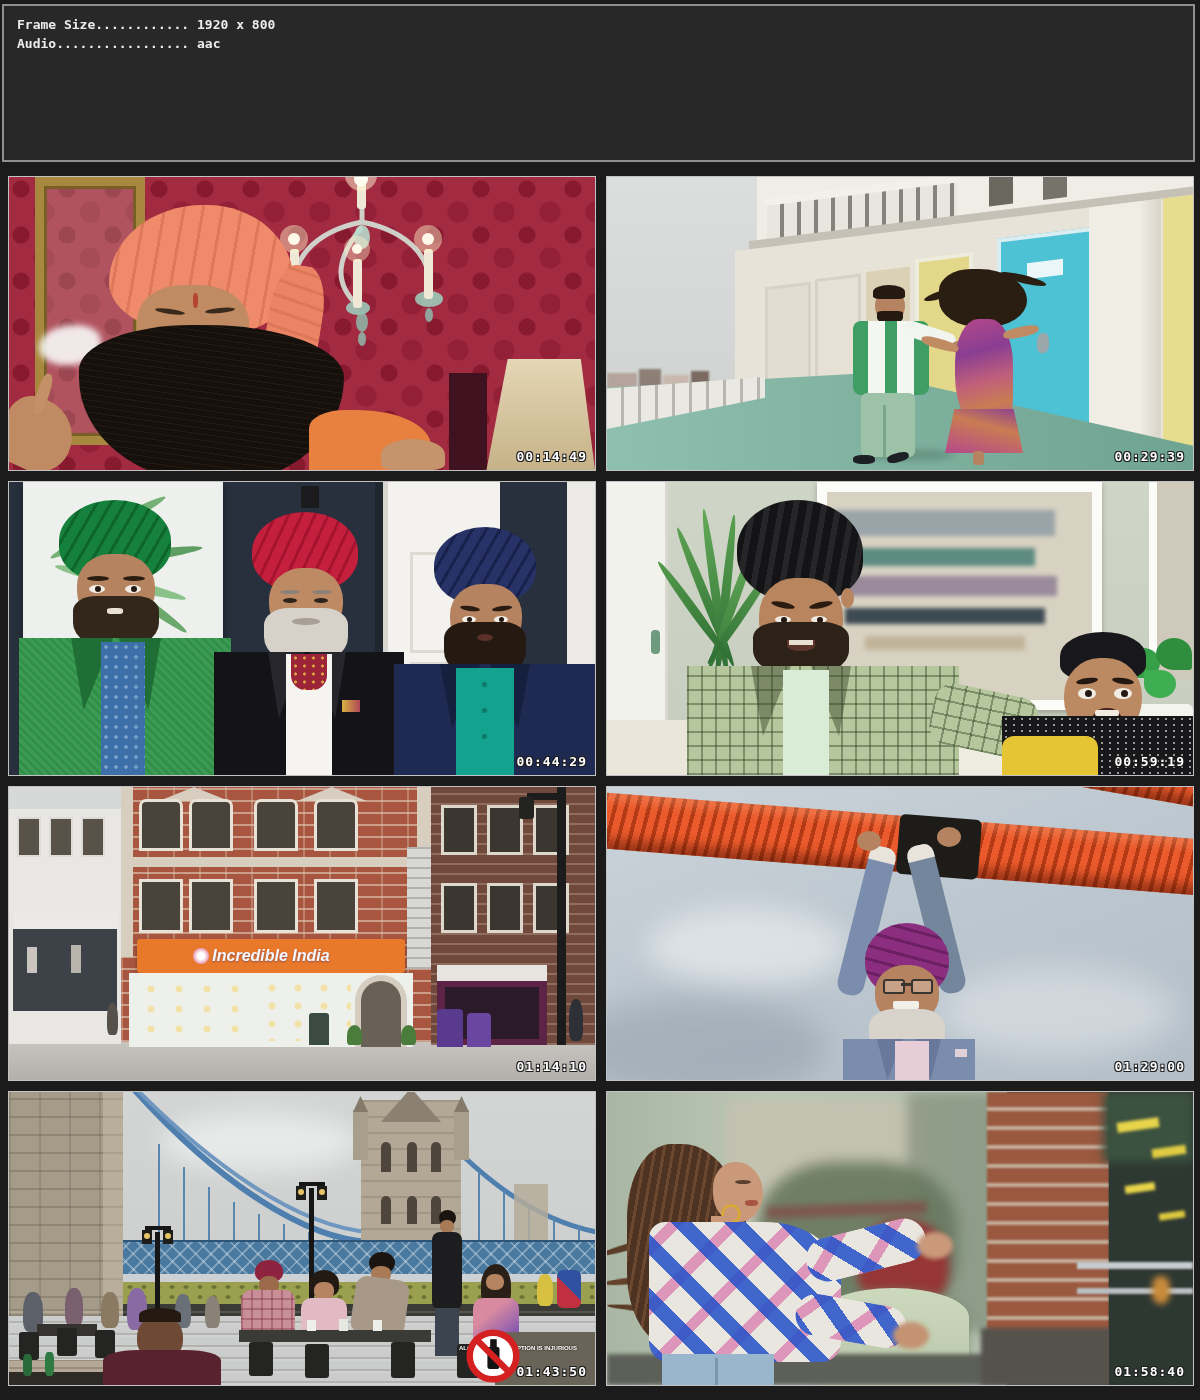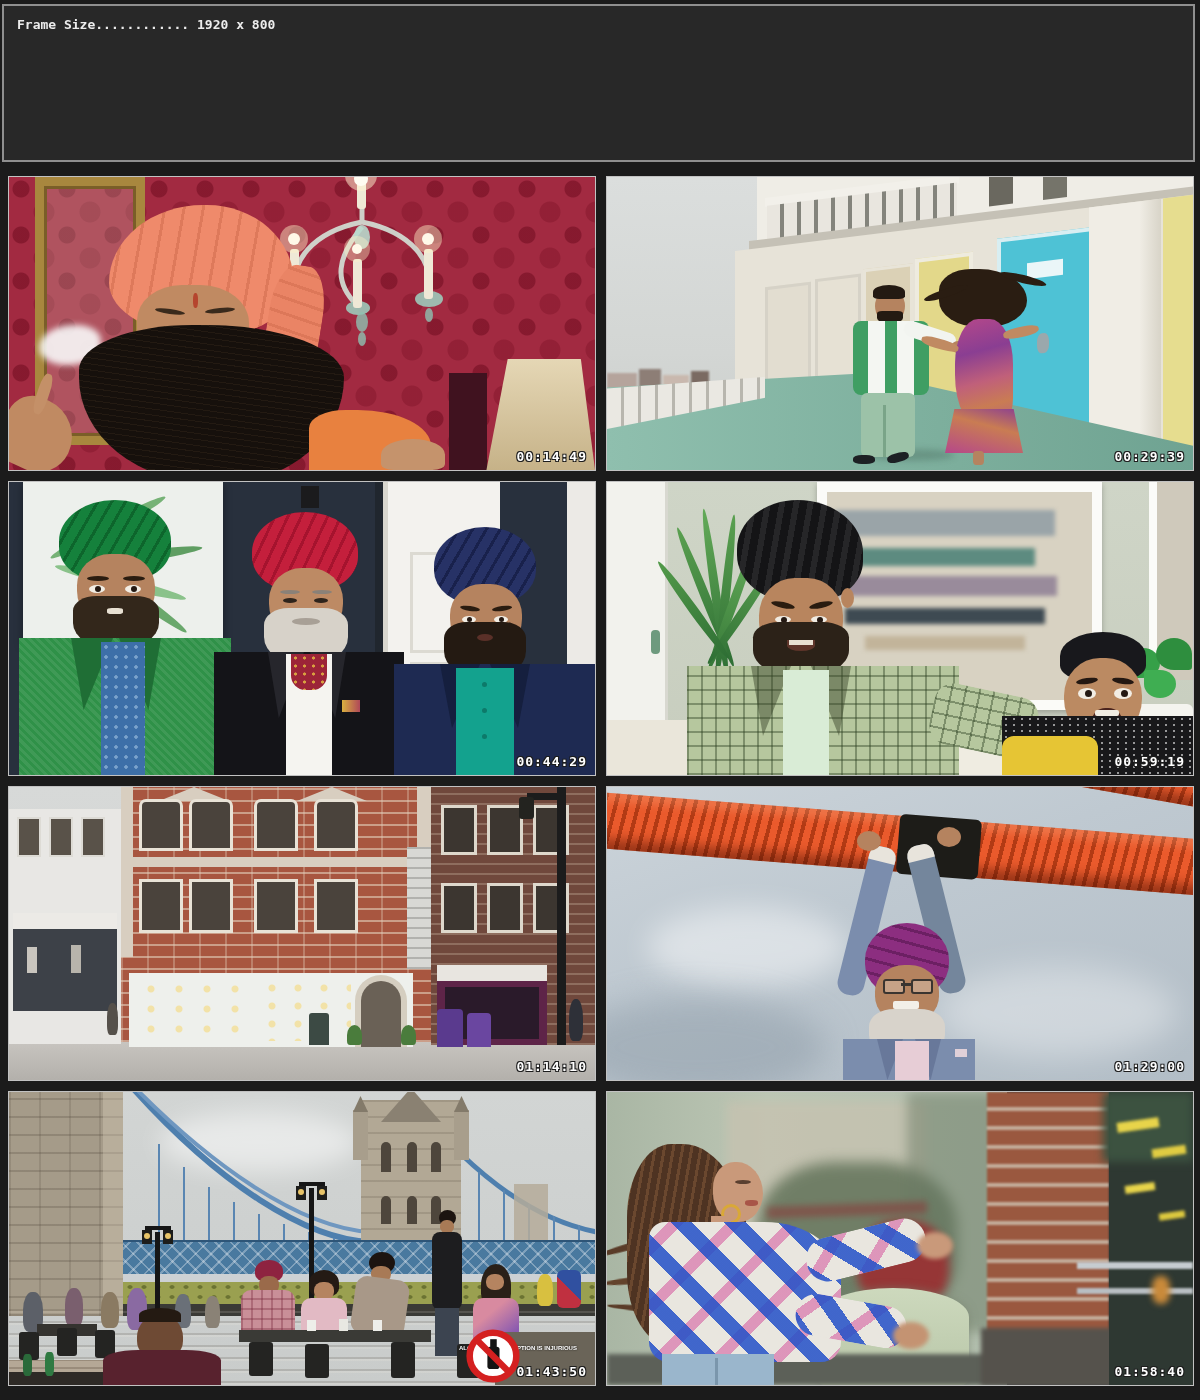--- a/index.html
+++ b/index.html
@@ -18,20 +18,21 @@
   .brickblur{background:repeating-linear-gradient(180deg,#9a583f 0 15px,#c4ad9b 15px 19px);filter:blur(1.2px)}
   .fig{position:absolute;border-radius:45% 45% 28% 28%}
 </style>
 </head>
 <body>
 
 <div id="stage">
 
   <div id="metabox">
     <div class="mline">Frame Size............ 1920 x 800</div>
+    <div class="mline">Audio................. aac</div>
   </div>
 
   <div class="cell" style="left:8px;top:176px">
     <div class="abs" style="inset:0;background:#a22a41"></div>
     <div class="abs" style="inset:0;background-image:radial-gradient(circle at 12px 12px,rgba(112,12,32,.55) 8px,transparent 9px),radial-gradient(circle at 35px 35px,rgba(128,20,40,.45) 10px,transparent 11px);background-size:46px 46px"></div>
     <div class="abs" style="left:26px;top:0;width:92px;height:250px;border:9px solid #a8873e;background:rgba(218,206,188,.25);box-shadow:inset 0 0 0 3px #7a5e28"></div>
     <svg class="abs" style="left:228px;top:0;width:250px;height:175px" viewBox="0 0 250 175">
       <g fill="none" stroke="#d4e2d8" stroke-width="5" opacity="0.9">
         <path d="M125,0 L125,45"></path>
           <path d="M125,45 C75,55 52,85 58,118"></path>
@@ -298,20 +299,24 @@
       <div class="abs" style="left:18px;top:12px;width:38px;height:46px;background:#4a433c;border:3px solid #e8e2d6;border-radius:7px 7px 0 0"></div>
       <div class="abs" style="left:68px;top:12px;width:38px;height:46px;background:#4a433c;border:3px solid #e8e2d6;border-radius:7px 7px 0 0"></div>
       <div class="abs" style="left:133px;top:12px;width:38px;height:46px;background:#4a433c;border:3px solid #e8e2d6;border-radius:7px 7px 0 0"></div>
       <div class="abs" style="left:193px;top:12px;width:38px;height:46px;background:#4a433c;border:3px solid #e8e2d6;border-radius:7px 7px 0 0"></div>
       <div class="abs" style="left:0;top:70px;width:310px;height:10px;background:#d8cec0"></div>
       <div class="abs" style="left:18px;top:92px;width:38px;height:48px;background:#4a433c;border:3px solid #e8e2d6"></div>
       <div class="abs" style="left:68px;top:92px;width:38px;height:48px;background:#4a433c;border:3px solid #e8e2d6"></div>
       <div class="abs" style="left:133px;top:92px;width:38px;height:48px;background:#4a433c;border:3px solid #e8e2d6"></div>
       <div class="abs" style="left:193px;top:92px;width:38px;height:48px;background:#4a433c;border:3px solid #e8e2d6"></div>
     </div>
+    <div class="abs" style="left:128px;top:152px;width:268px;height:34px;background:#e8782a;border-radius:3px;box-shadow:0 2px 4px rgba(0,0,0,.3);display:flex;align-items:center;justify-content:center">
+      <span class="abs" style="left:56px;top:9px;width:16px;height:16px;border-radius:50%;background:radial-gradient(circle,#fff 30%,#e89ab0 70%)"></span>
+      <span style="font-family:'Liberation Sans',sans-serif;font-style:italic;font-weight:bold;font-size:16px;color:#f4f8ff;text-shadow:0 1px 2px rgba(60,40,120,.5)">Incredible India</span>
+    </div>
     <div class="abs" style="left:120px;top:186px;width:284px;height:74px;background:#eef0ec">
       <div class="abs" style="left:8px;top:6px;width:110px;height:62px;background:linear-gradient(#ded2c0,#cfc0a8);background-image:radial-gradient(circle,#f2e2a8 3px,transparent 4px);background-size:28px 20px"></div>
       <div class="abs" style="left:130px;top:6px;width:92px;height:62px;background:linear-gradient(#ded2c0,#cfc0a8);background-image:radial-gradient(circle,#f2e2a8 3px,transparent 4px);background-size:26px 18px"></div>
       <div class="abs" style="left:226px;top:2px;width:52px;height:72px;background:#d5cec0;border-radius:26px 26px 0 0">
         <div class="abs" style="left:6px;top:6px;width:40px;height:66px;background:#6a6156;border-radius:20px 20px 0 0"></div>
       </div>
     </div>
     <div class="abs" style="left:338px;top:238px;width:15px;height:20px;background:#4a7c3c;border-radius:50% 50% 20% 20%"></div>
     <div class="abs" style="left:392px;top:238px;width:15px;height:20px;background:#4a7c3c;border-radius:50% 50% 20% 20%"></div>
     <div class="abs" style="left:398px;top:60px;width:26px;height:122px;background:#d8d8d4;background-image:repeating-linear-gradient(0deg,rgba(120,120,116,.4) 0 2px,transparent 2px 10px)"></div>

